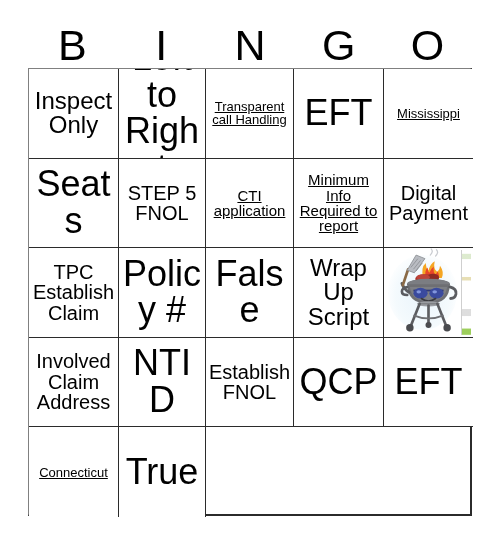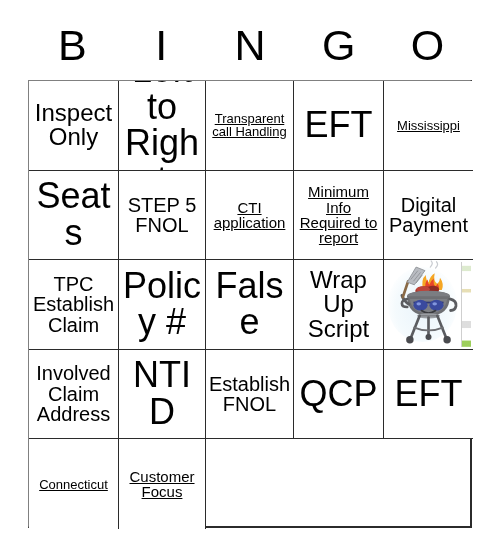--- a/index.html
+++ b/index.html
@@ -37,21 +37,21 @@
     font-size: 43px;
     line-height: 1;
     color: #000000;
     font-weight: 400;
     letter-spacing: 0px;
   }
   
   .grid {
     position: absolute;
     left: 28px;
-    top: 80px;
+    top: 68px;
     width: 444px;
     height: 448px;
     box-sizing: border-box;
     border-top: 1px solid #808080;
     border-left: 1px solid #808080;
     border-right: 2px solid #2b2b2b;
     border-bottom: 2px solid #2b2b2b;
     display: grid;
     grid-template-columns: 90px 87px 88px 90px 89px;
     grid-template-rows: 89.6px 89.6px 89.6px 89.6px 89.6px;
@@ -267,17 +267,17 @@
     <div class="cell">
         <span class="cell-text fs-xl">QCP</span>
       </div>
     <div class="cell">
         <span class="cell-text fs-xl">EFT</span>
       </div>
     <div class="cell">
         <span class="cell-text fs-xs">Connecticut</span>
       </div>
     <div class="cell">
-        <span class="cell-text fs-sm">Customer Focus</span>
+        <span class="cell-text fs-xl">True</span>
       </div>
 
   </div>
 </div>
 
 </body></html>

